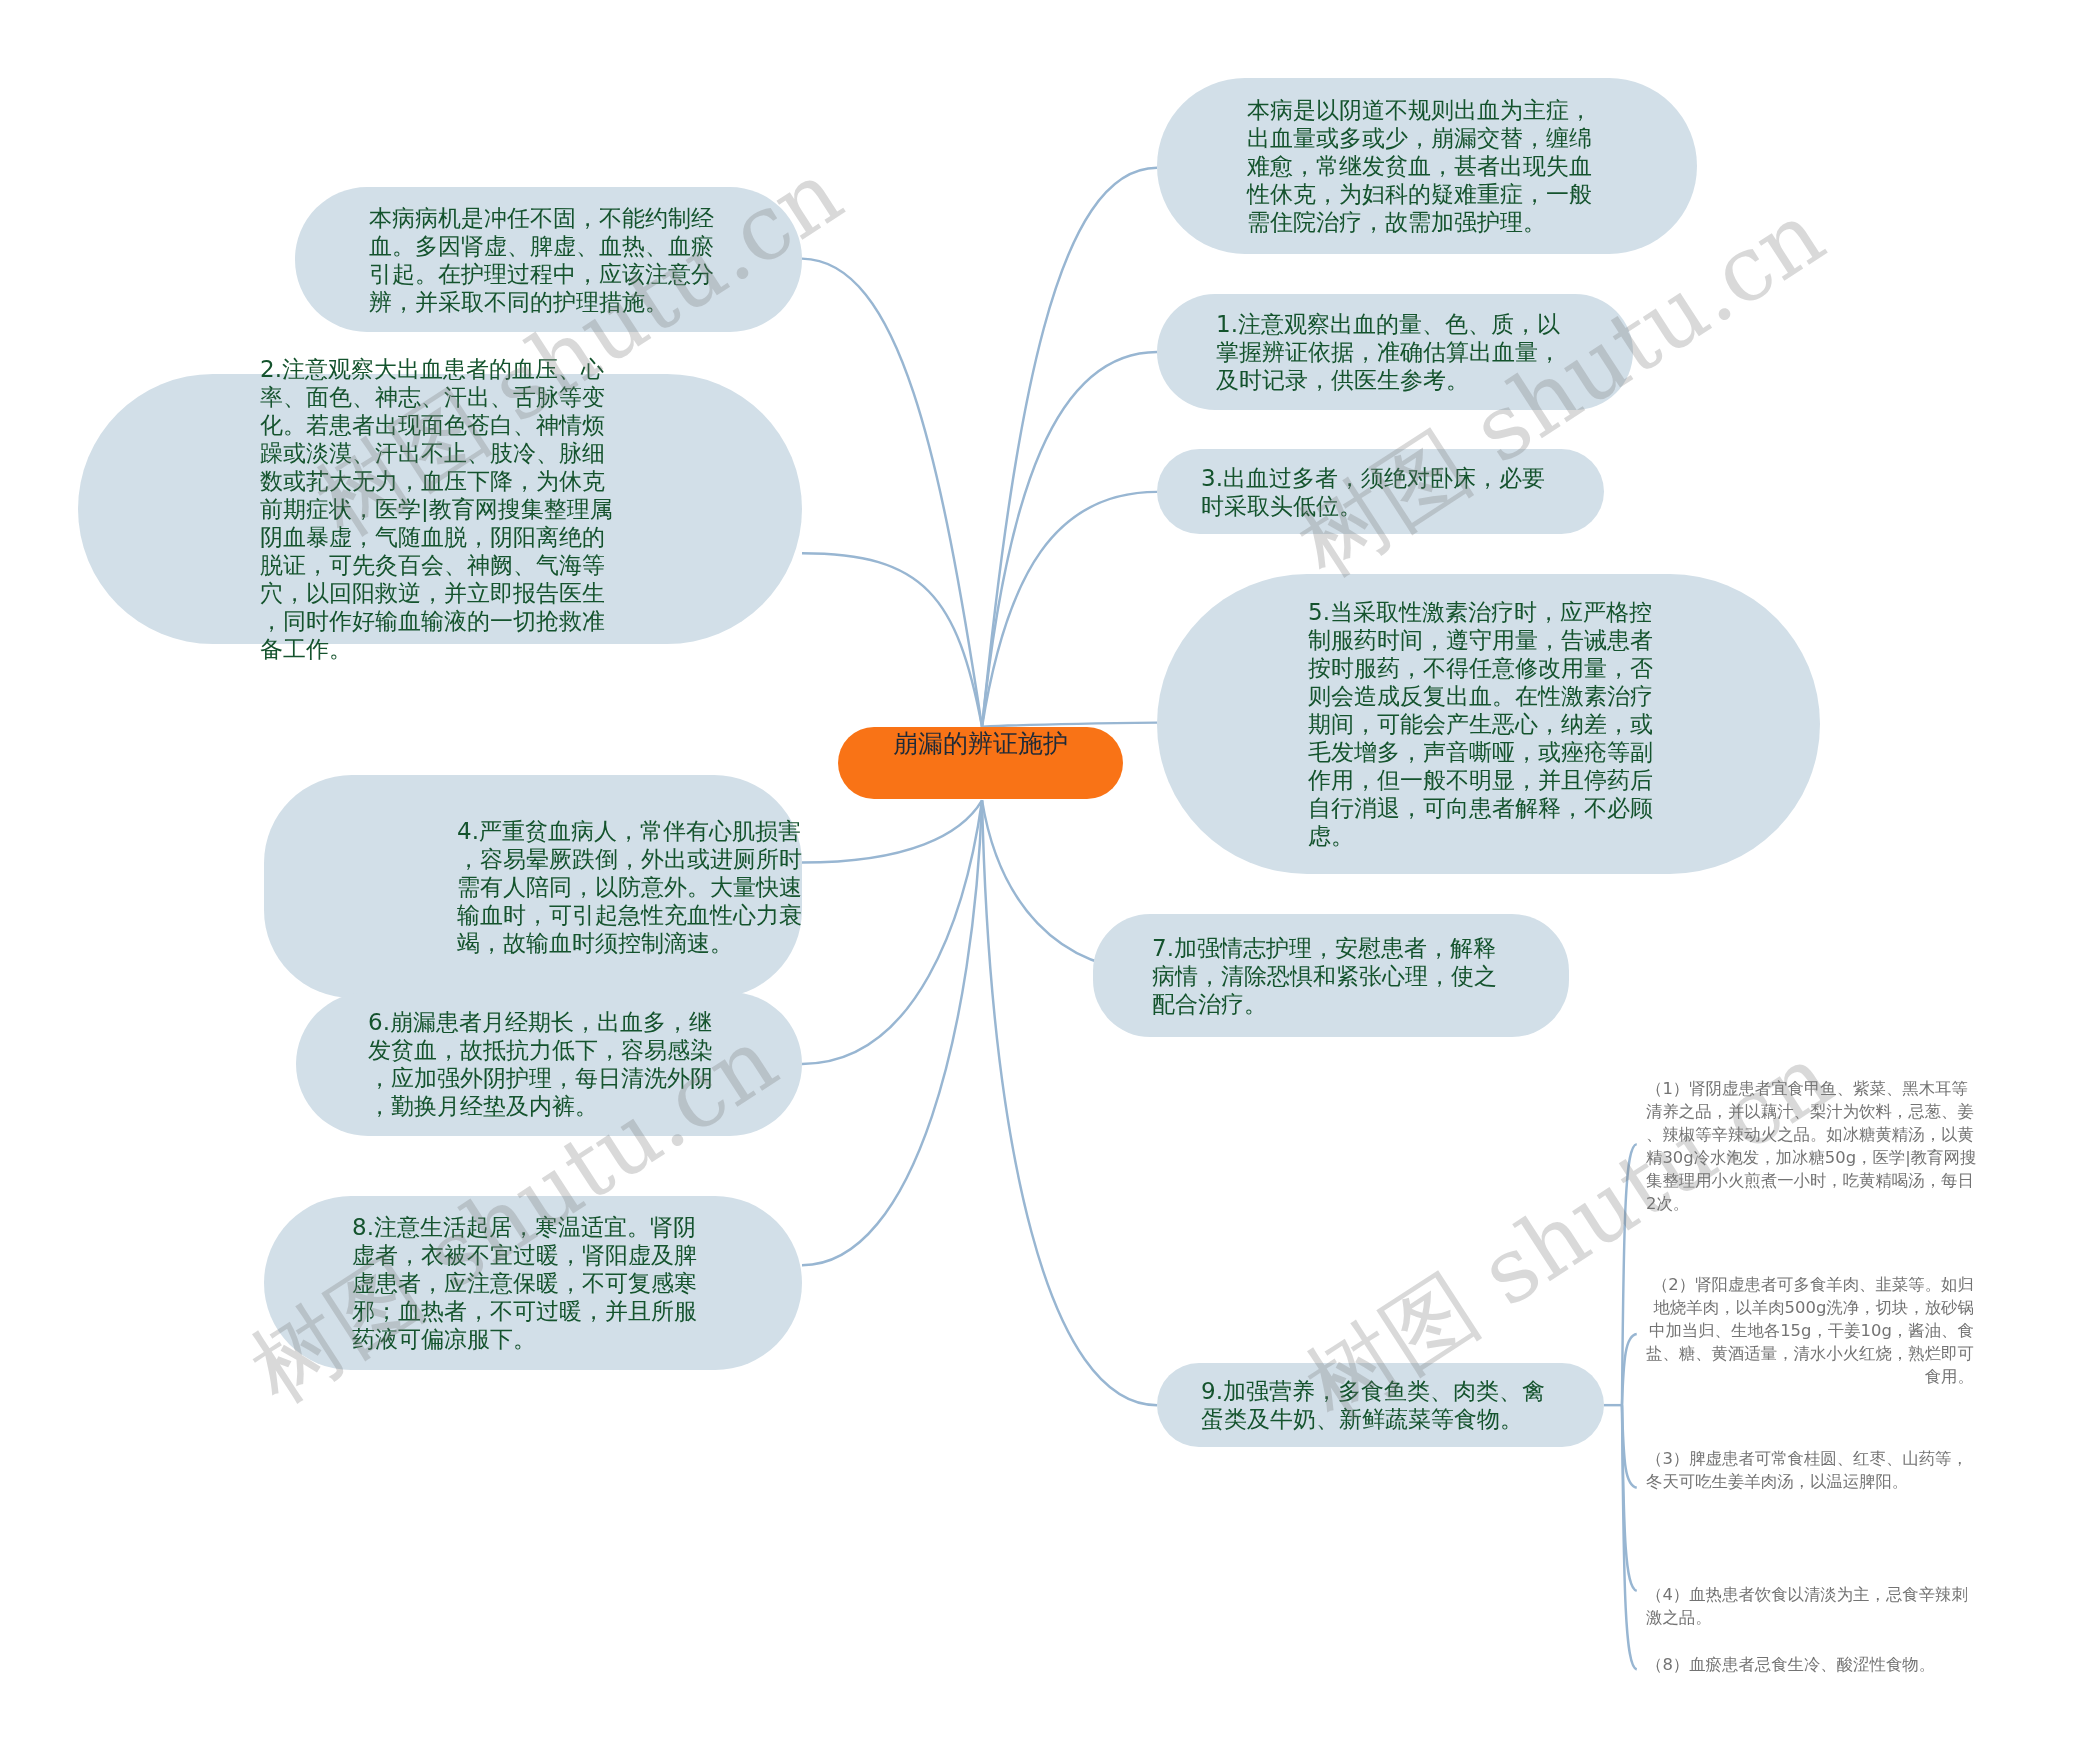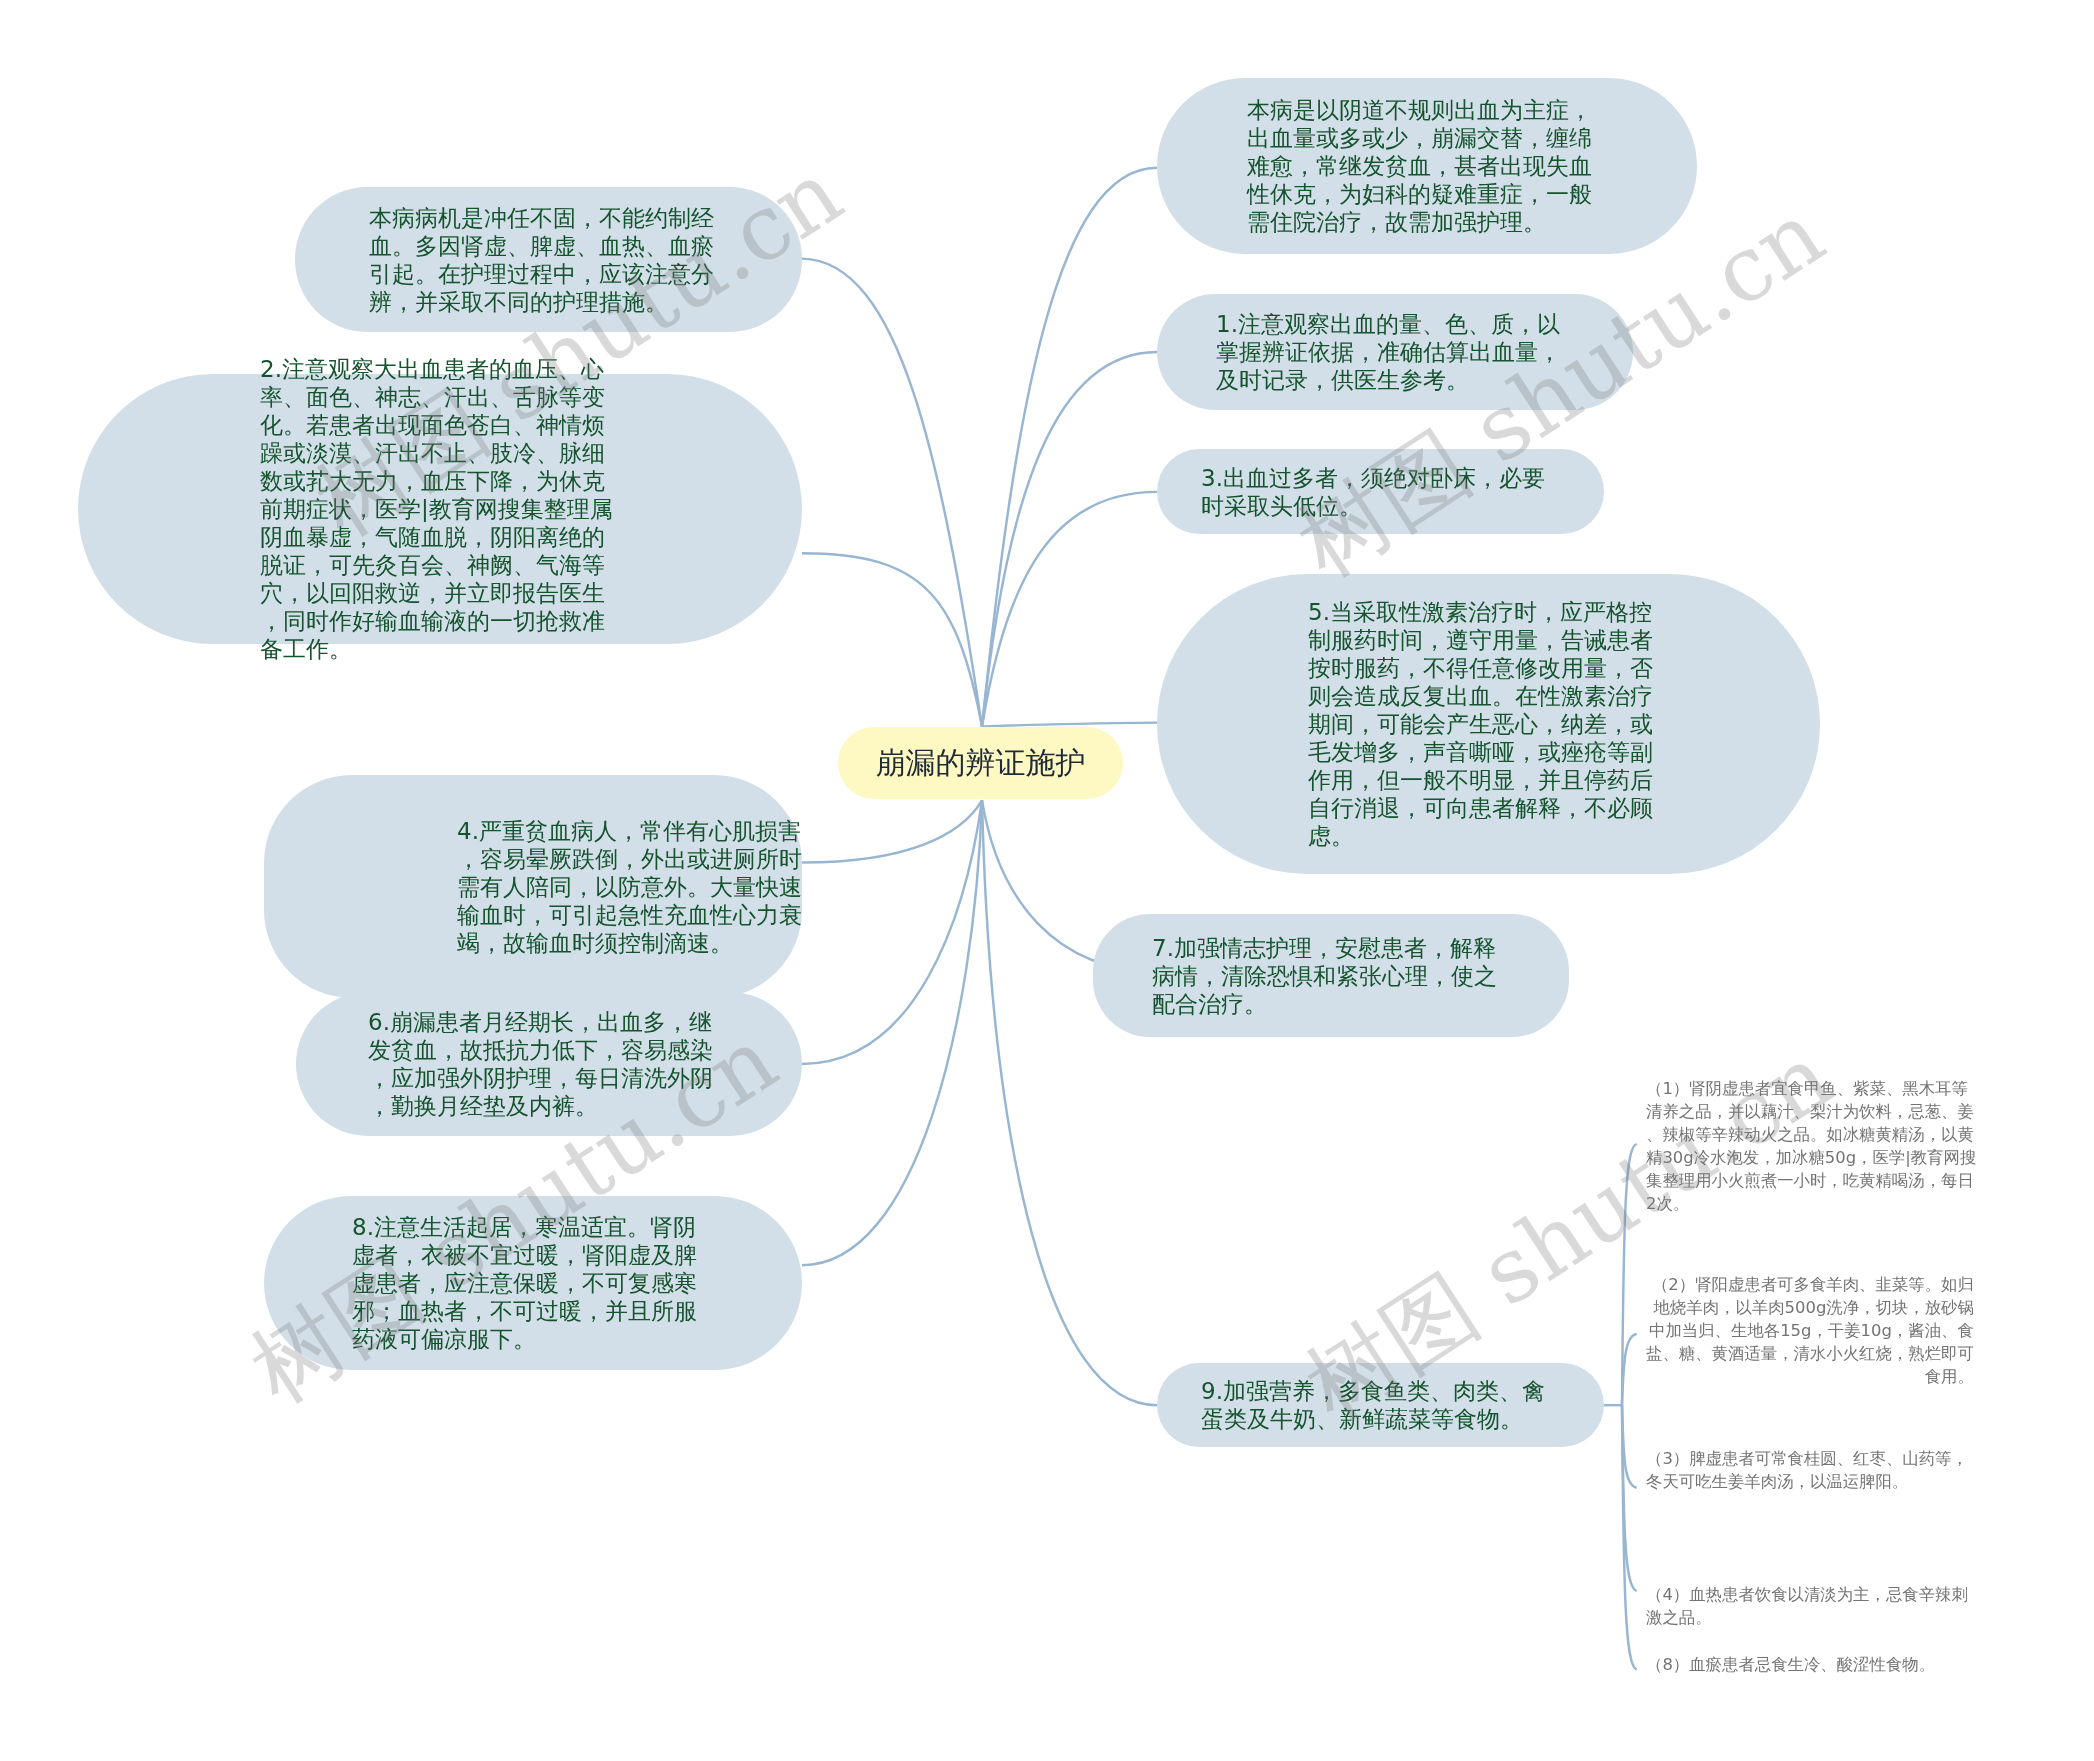--- a/index.html
+++ b/index.html
@@ -2,23 +2,23 @@
 <html style="font-size:13px"><head>
 <meta charset="utf-8">
 <style>
   html, body { margin:0; padding:0; background:#ffffff; }
   body { width:2095px; height:1762px; position:relative; overflow:hidden;
          font-family:"DejaVu Sans","Liberation Sans",sans-serif; color:#1f1f1f; }
   #links { position:absolute; left:0; top:0; width:2095px; height:1762px; z-index:1; }
   .node { position:absolute; background:#d2dfe8; box-sizing:border-box; z-index:2;
           display:flex; align-items:center; }
   .node .txt { font-size:23px; line-height:28px; white-space:pre-line; color:#14532d; }
-  .center { position:absolute; z-index:3; background:#fef9c3; border-radius:36px;
-            display:flex; align-items:center; justify-content:center;
-            font-size:30px; color:#1e2a38; }
+  .center { position:absolute; z-index:3; background:#f97316; border-radius:36px;
+            display:flex; align-items:flex-start; justify-content:center;
+            font-size:25px; color:#1e2a38; }
   .sub { position:absolute; z-index:2; font-size:16.4px; line-height:23px;
          white-space:pre-line; color:#737373; }
   .wm { position:absolute; z-index:4; font-family:"DejaVu Serif","Liberation Serif",serif;
         color:rgba(120,120,120,0.28); font-size:90px; white-space:nowrap;
         transform:rotate(-33deg); transform-origin:left bottom; pointer-events:none; }
 </style>
 </head>
 <body>
 
 <svg id="links" viewBox="0 0 2560 2153" xmlns="http://www.w3.org/2000/svg">

